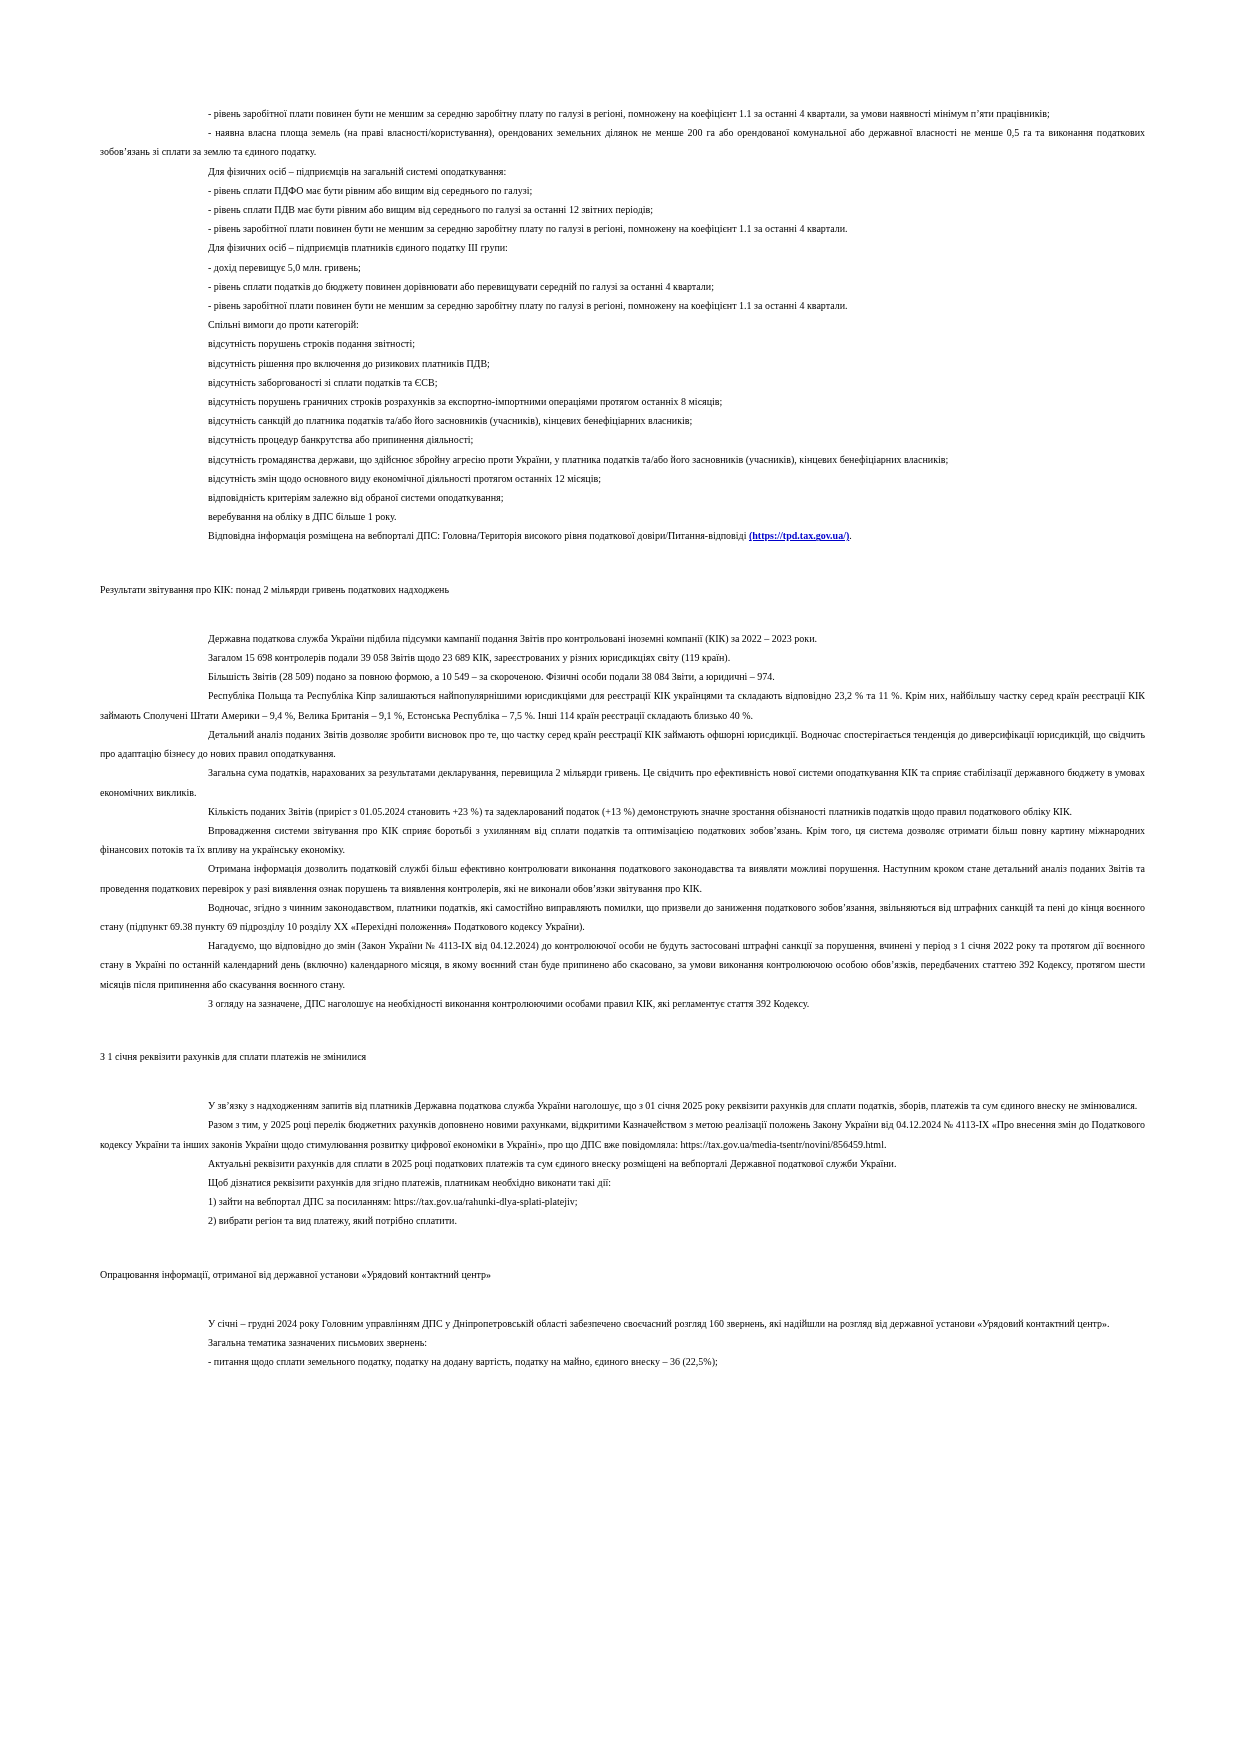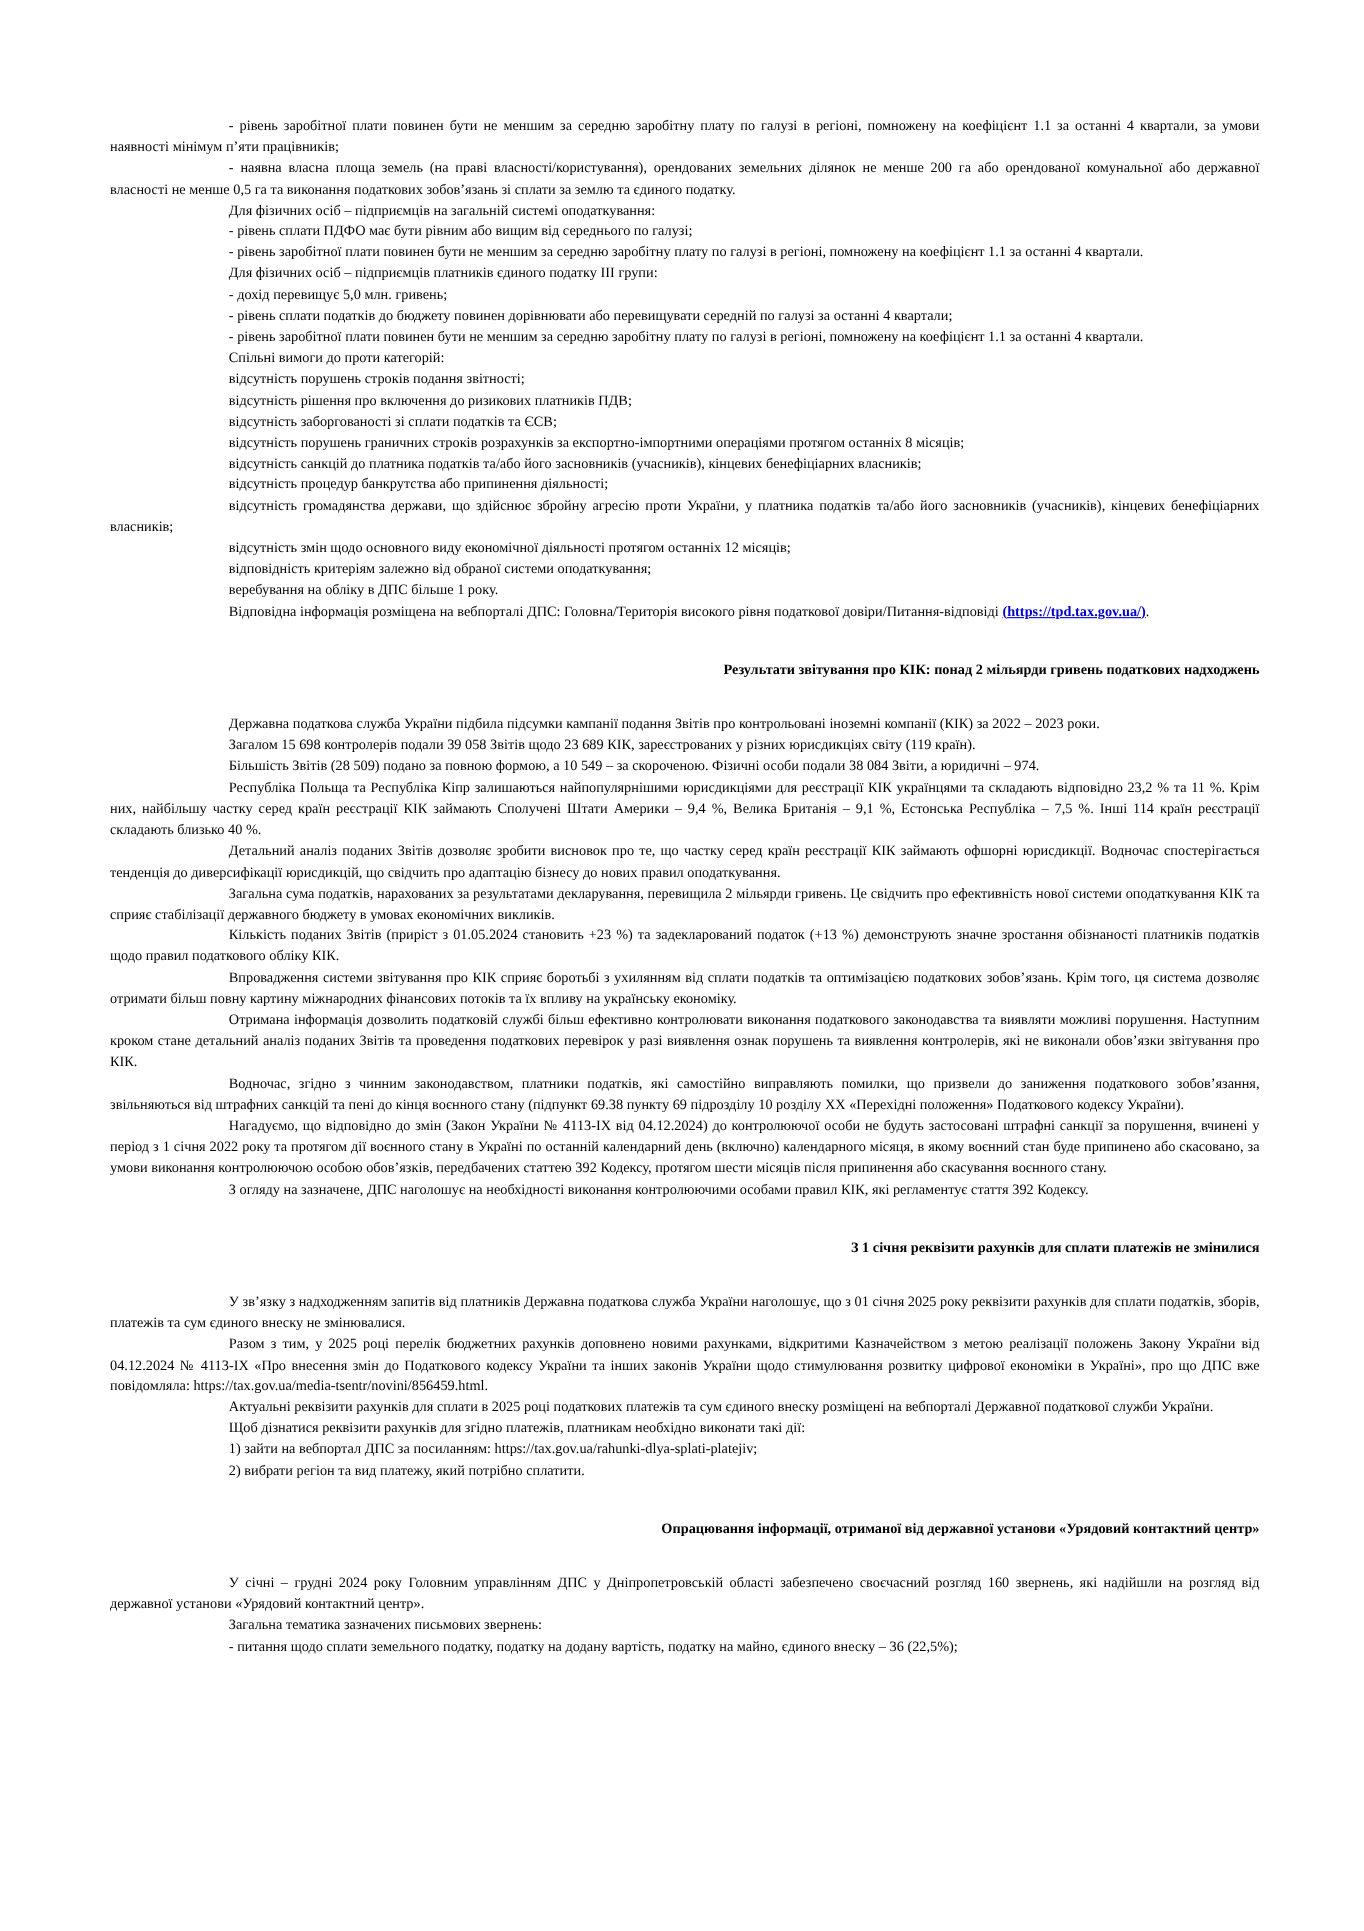--- a/index.html
+++ b/index.html
@@ -18,51 +18,52 @@
     inset: 0;
     background: #ffffff;
   }
   .doc-body {
     position: absolute;
     top: 104px;
     left: 100px;
     right: 95px;
     color: #000000;
     font-family: "Liberation Serif", "DejaVu Serif", serif;
-    font-size: 13px;
+    font-size: 10px;
     line-height: 19.2px;
     text-align: justify;
   }
   .para {
     margin: 0;
     text-indent: 108px;
     text-align: justify;
   }
   .heading {
     margin: 34px 0 30px 0;
     text-indent: 0;
-    text-align: right;
-    font-weight: bold;
+    text-align: left;
+    font-weight: normal;
   }
   .link {
     color: #0000cc;
     text-decoration: underline;
     cursor: pointer;
     font-weight: bold;
   }
 </style>
 </head>
 <body>
 
 <div class="doc-page">
   <div class="doc-body">
       <p class="para"><span>- рівень заробітної плати повинен бути не меншим за середню заробітну плату по галузі в регіоні, помножену на коефіцієнт 1.1 за останні 4 квартали, за умови наявності мінімум п’яти працівників;</span></p>
       <p class="para"><span>- наявна власна площа земель (на праві власності/користування), орендованих земельних ділянок не менше 200 га або орендованої комунальної або державної власності не менше 0,5 га та виконання податкових зобов’язань зі сплати за землю та єдиного податку.</span></p>
       <p class="para"><span>Для фізичних осіб – підприємців на загальній системі оподаткування:</span></p>
       <p class="para"><span>- рівень сплати ПДФО має бути рівним або вищим від середнього по галузі;</span></p>
+      <p class="para"><span>- рівень сплати ПДВ має бути рівним або вищим від середнього по галузі за останні 12 звітних періодів;</span></p>
       <p class="para"><span>- рівень заробітної плати повинен бути не меншим за середню заробітну плату по галузі в регіоні, помножену на коефіцієнт 1.1 за останні 4 квартали.</span></p>
       <p class="para"><span>Для фізичних осіб – підприємців платників єдиного податку ІІІ групи:</span></p>
       <p class="para"><span>- дохід перевищує 5,0 млн. гривень;</span></p>
       <p class="para"><span>- рівень сплати податків до бюджету повинен дорівнювати або перевищувати середній по галузі за останні 4 квартали;</span></p>
       <p class="para"><span>- рівень заробітної плати повинен бути не меншим за середню заробітну плату по галузі в регіоні, помножену на коефіцієнт 1.1 за останні 4 квартали.</span></p>
       <p class="para"><span>Спільні вимоги до проти категорій:</span></p>
       <p class="para"><span>відсутність порушень строків подання звітності;</span></p>
       <p class="para"><span>відсутність рішення про включення до ризикових платників ПДВ;</span></p>
       <p class="para"><span>відсутність заборгованості зі сплати податків та ЄСВ;</span></p>
       <p class="para"><span>відсутність порушень граничних строків розрахунків за експортно-імпортними операціями протягом останніх 8 місяців;</span></p>

